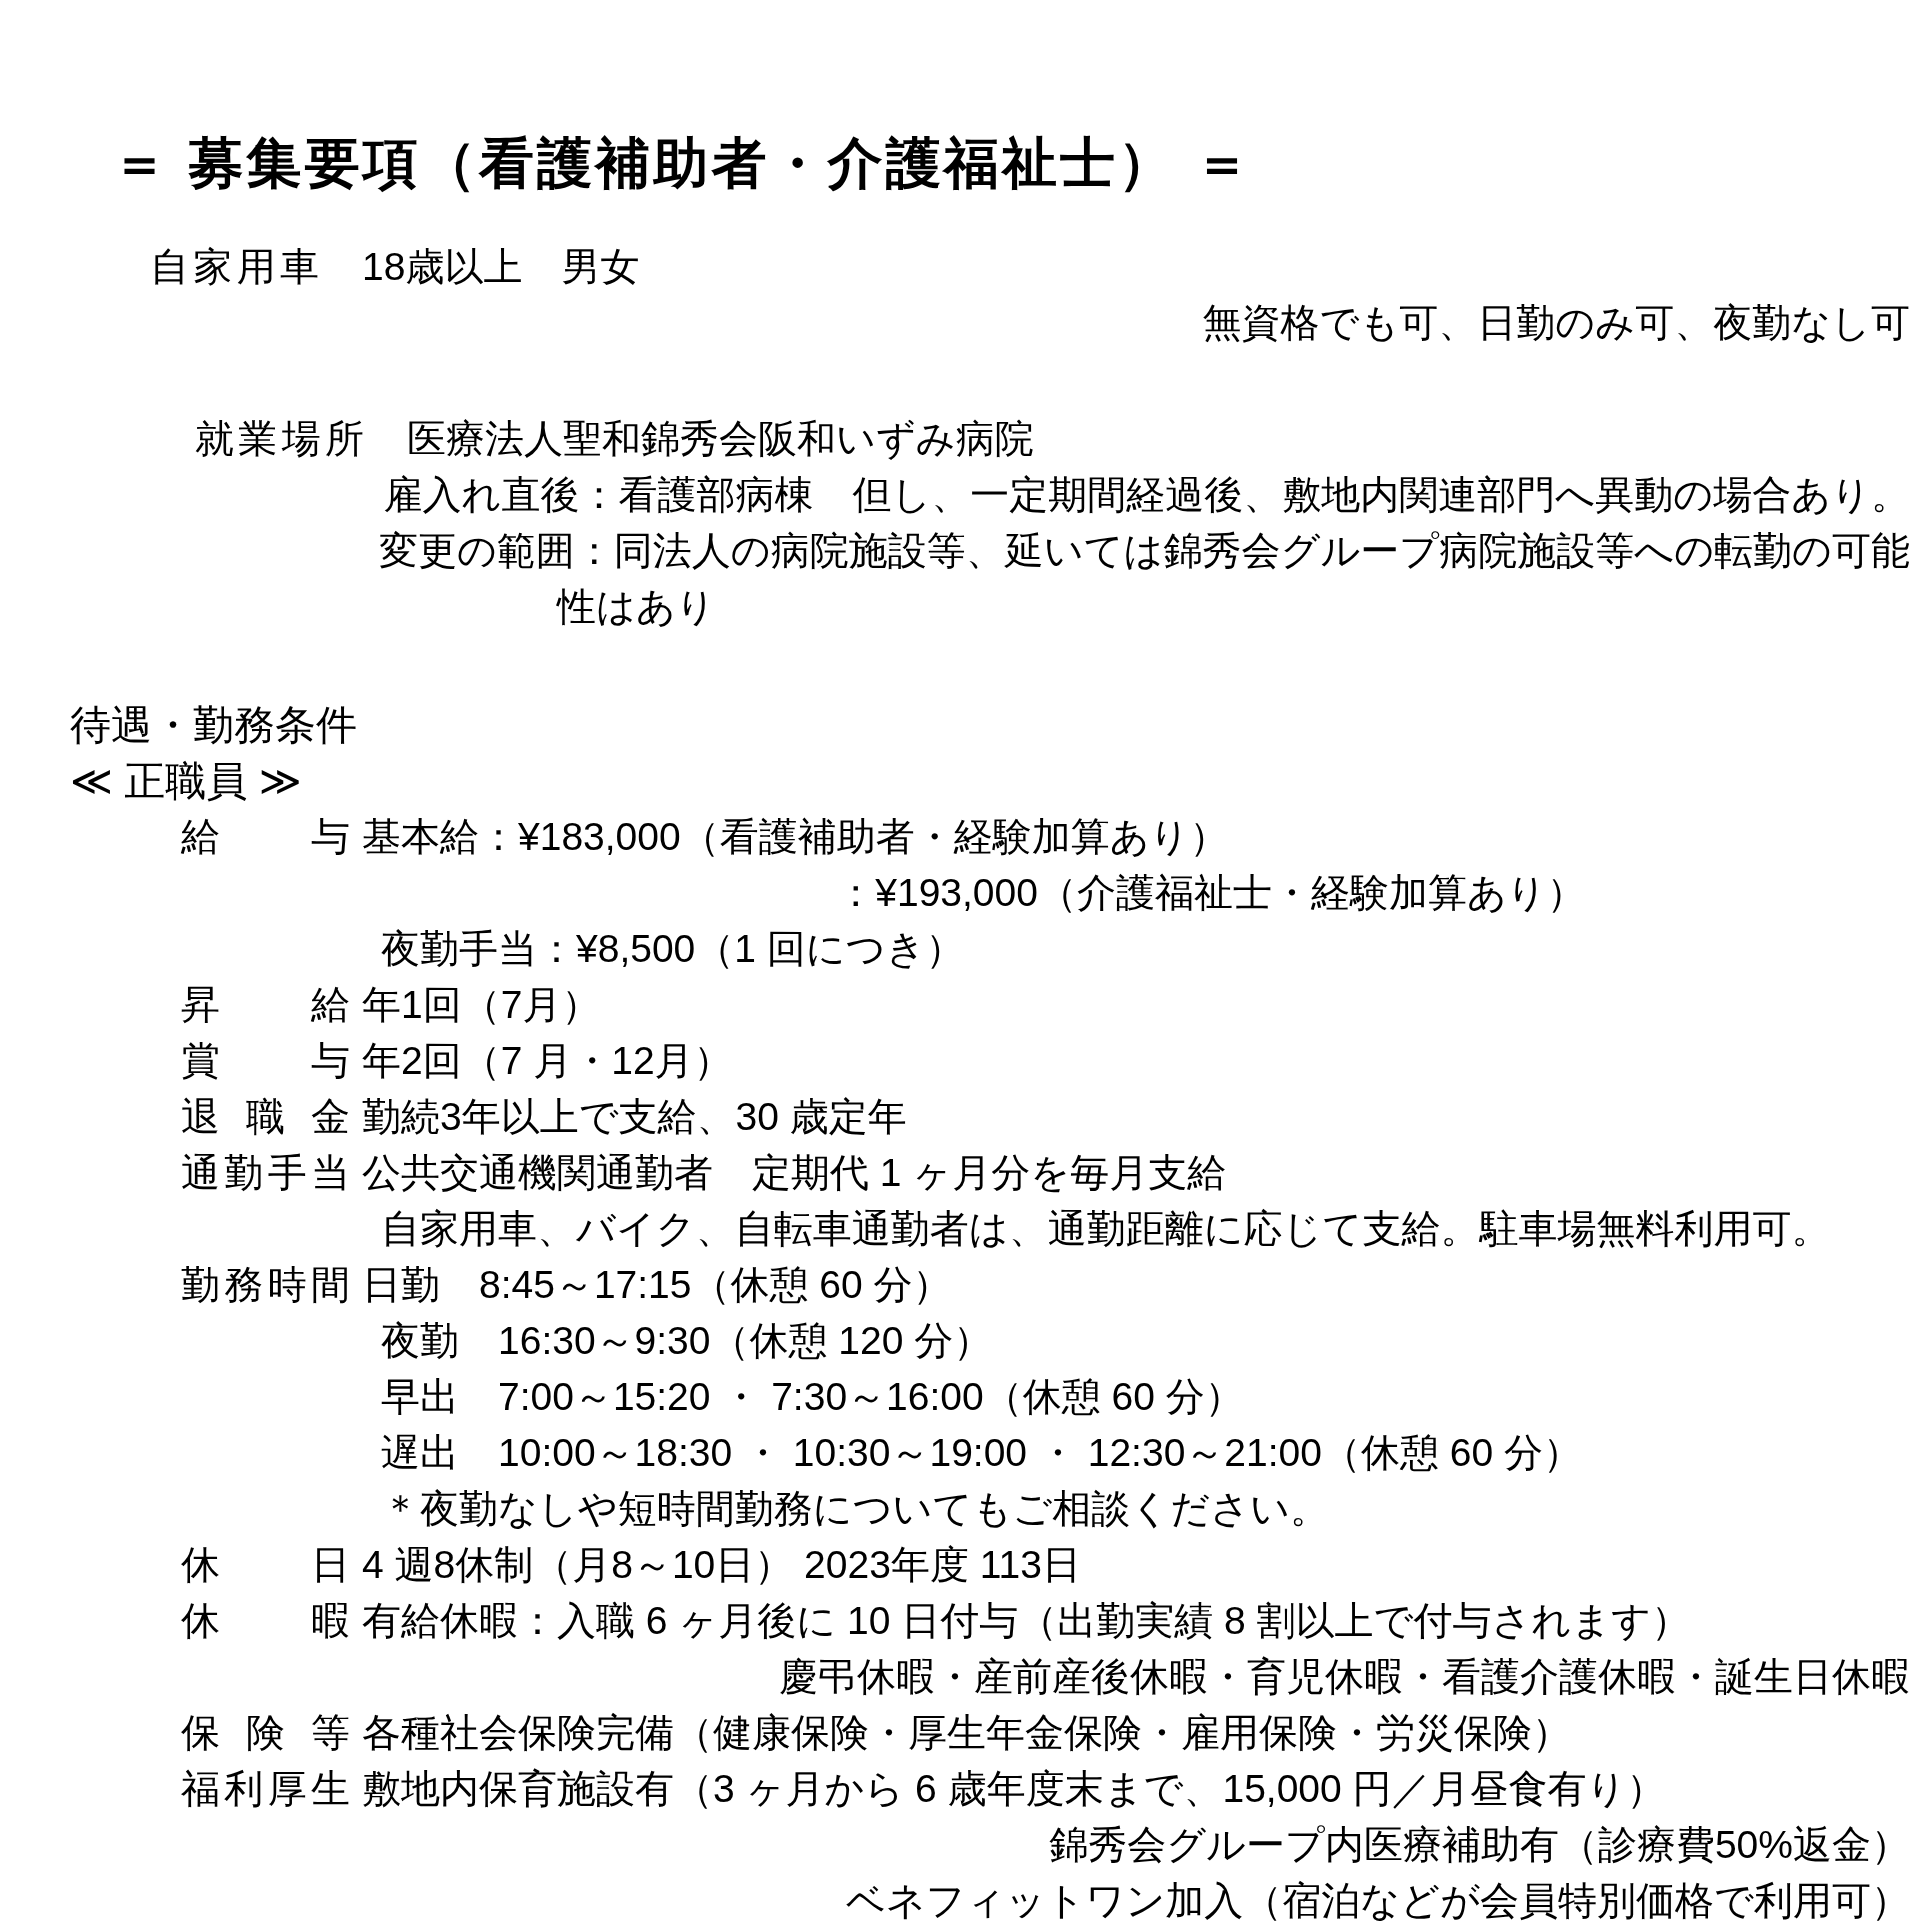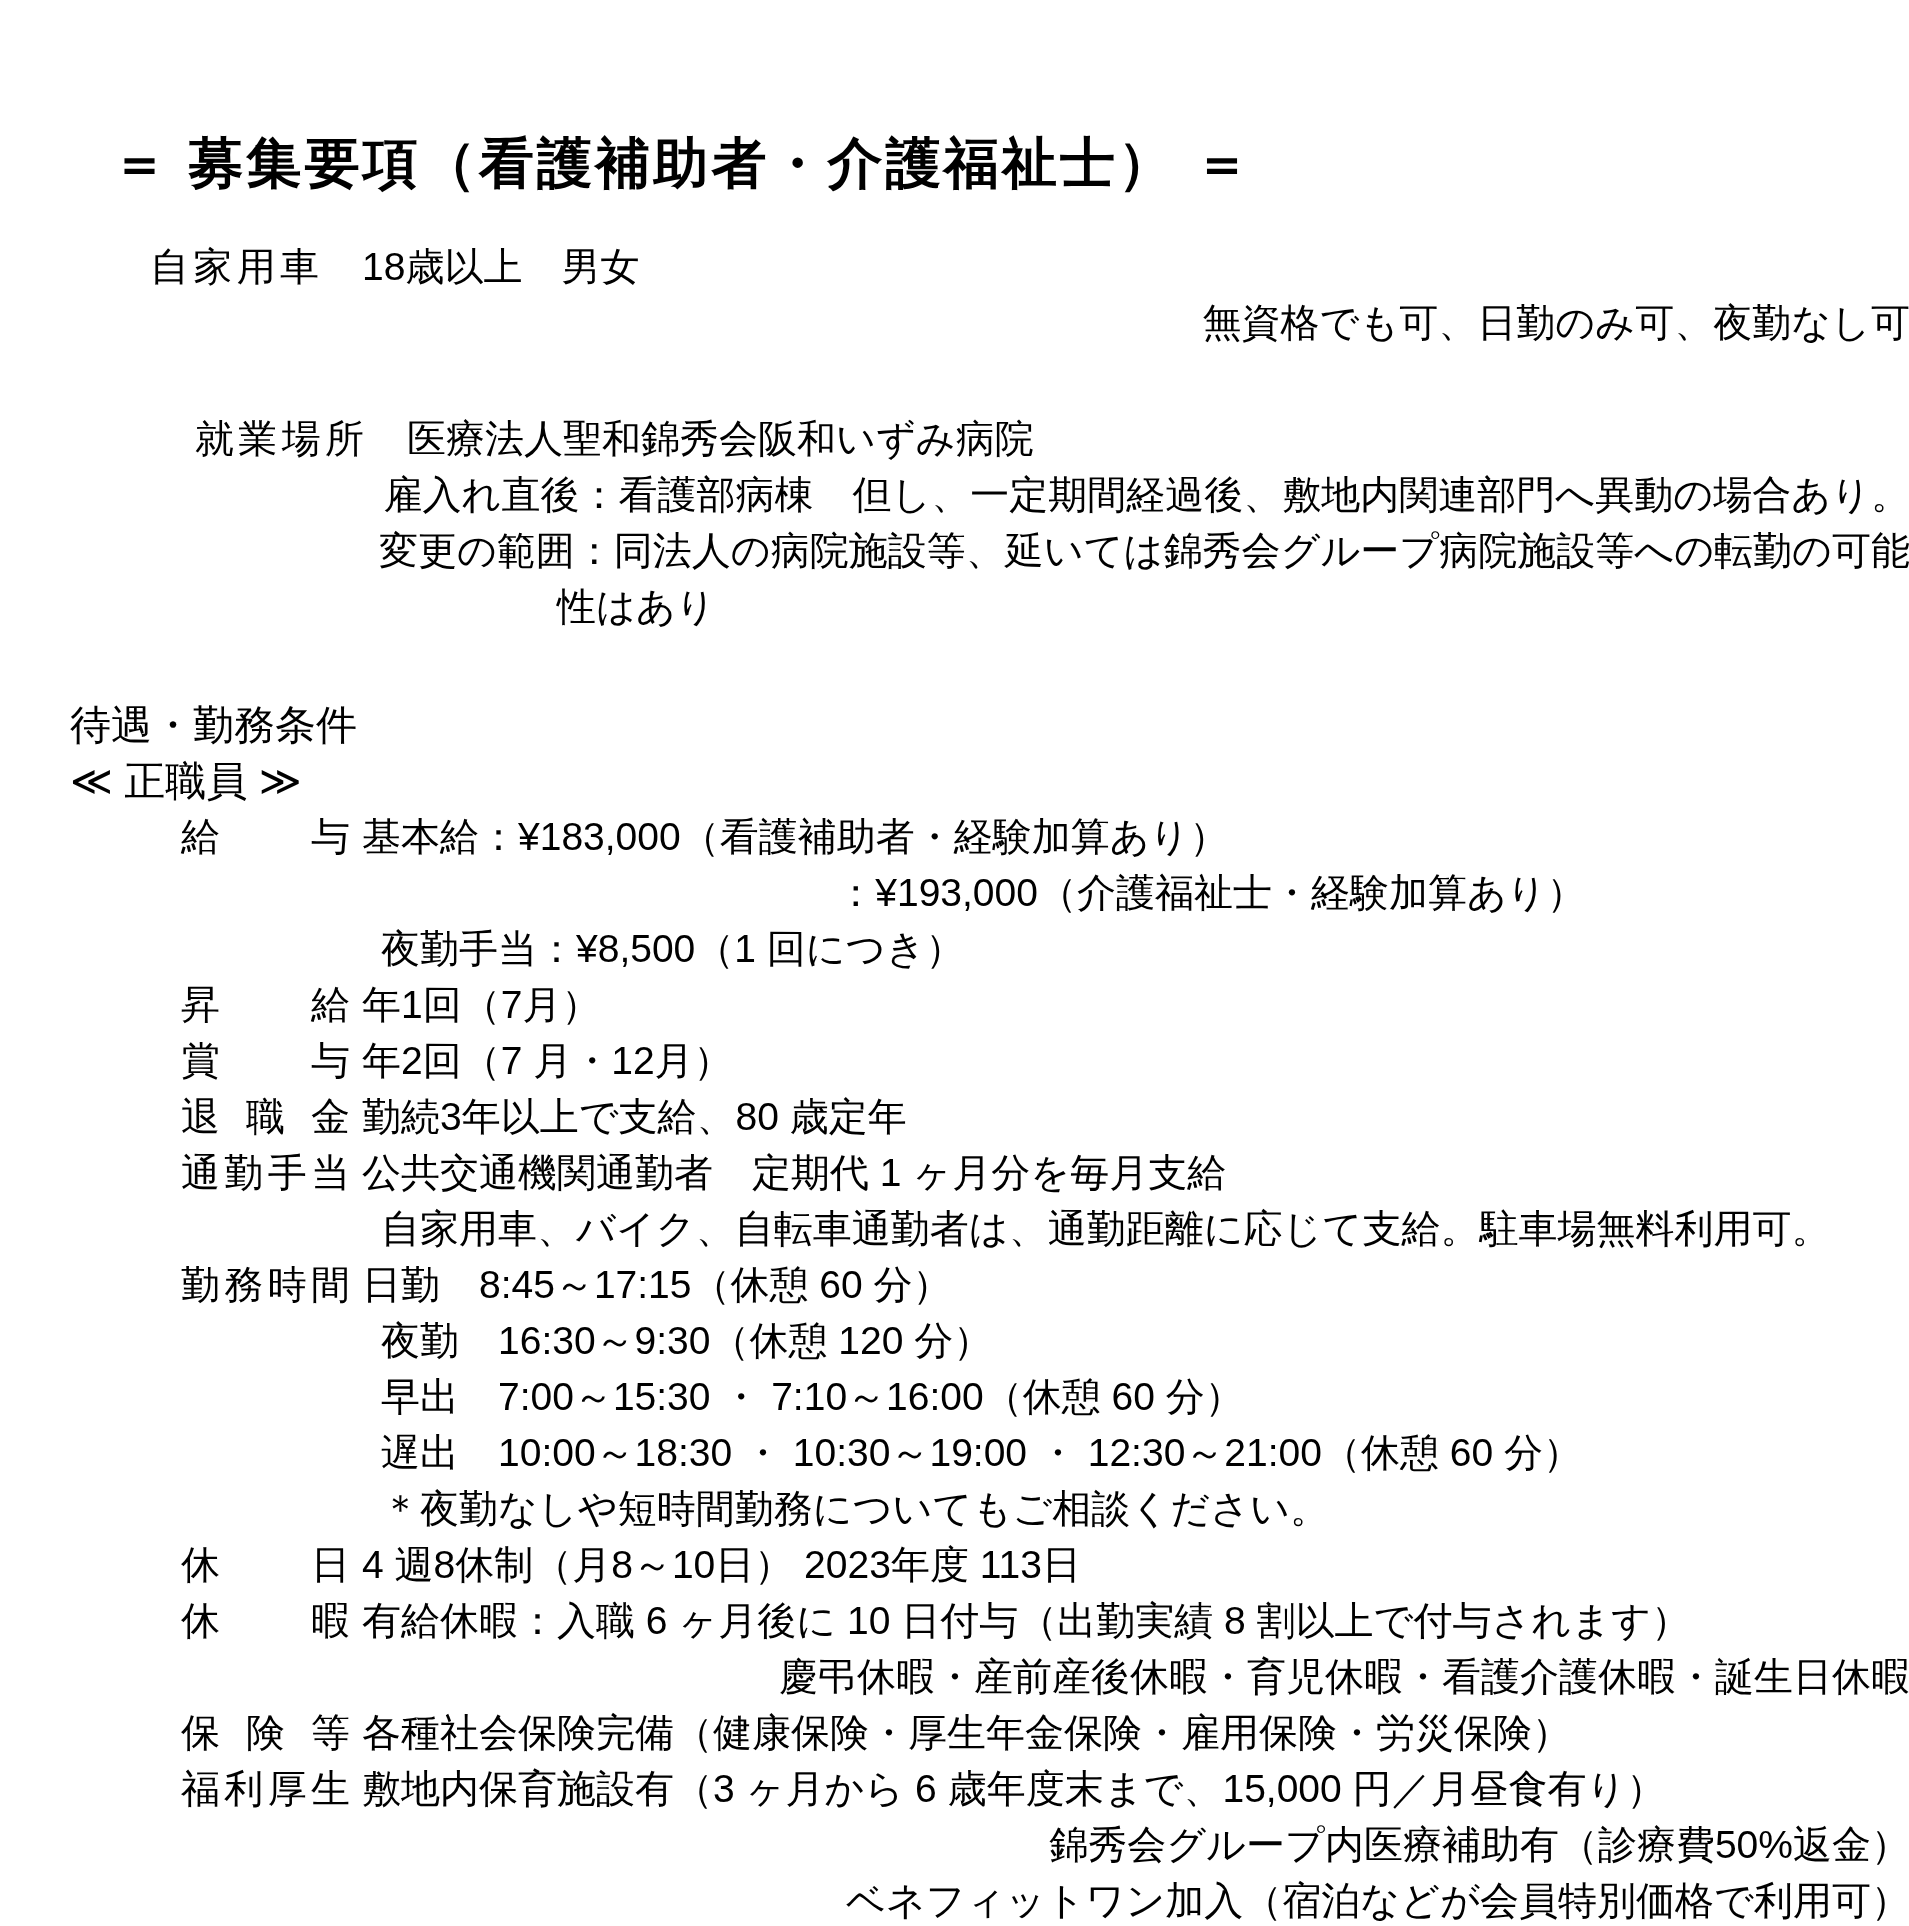--- a/index.html
+++ b/index.html
@@ -103,38 +103,38 @@
       <div class="row item">
         <span class="label">昇 給</span>
         <span class="content">年1回（7月）</span>
       </div>
       <div class="row item">
         <span class="label">賞 与</span>
         <span class="content">年2回（7 月・12月）</span>
       </div>
       <div class="row item">
         <span class="label">退 職 金</span>
-        <span class="content">勤続3年以上で支給、80 歳定年</span>
+        <span class="content">勤続3年以上で支給、30 歳定年</span>
       </div>
       <div class="row item">
         <span class="label">通勤手当</span>
         <span class="content">公共交通機関通勤者　定期代 1 ヶ月分を毎月支給</span>
       </div>
       <div class="row cont c1p">
         <span class="content">自家用車、バイク、自転車通勤者は、通勤距離に応じて支給。駐車場無料利用可。</span>
       </div>
       <div class="row item">
         <span class="label">勤務時間</span>
         <span class="content">日勤　8:45～17:15（休憩 60 分）</span>
       </div>
       <div class="row cont c1p">
         <span class="content">夜勤　16:30～9:30（休憩 120 分）</span>
       </div>
       <div class="row cont c1p">
-        <span class="content">早出　7:00～15:30 ・ 7:10～16:00（休憩 60 分）</span>
+        <span class="content">早出　7:00～15:20 ・ 7:30～16:00（休憩 60 分）</span>
       </div>
       <div class="row cont c1p">
         <span class="content">遅出　10:00～18:30 ・ 10:30～19:00 ・ 12:30～21:00（休憩 60 分）</span>
       </div>
       <div class="row cont c1p">
         <span class="content">＊夜勤なしや短時間勤務についてもご相談ください。</span>
       </div>
       <div class="row item">
         <span class="label">休 日</span>
         <span class="content">4 週8休制（月8～10日） 2023年度 113日</span>

